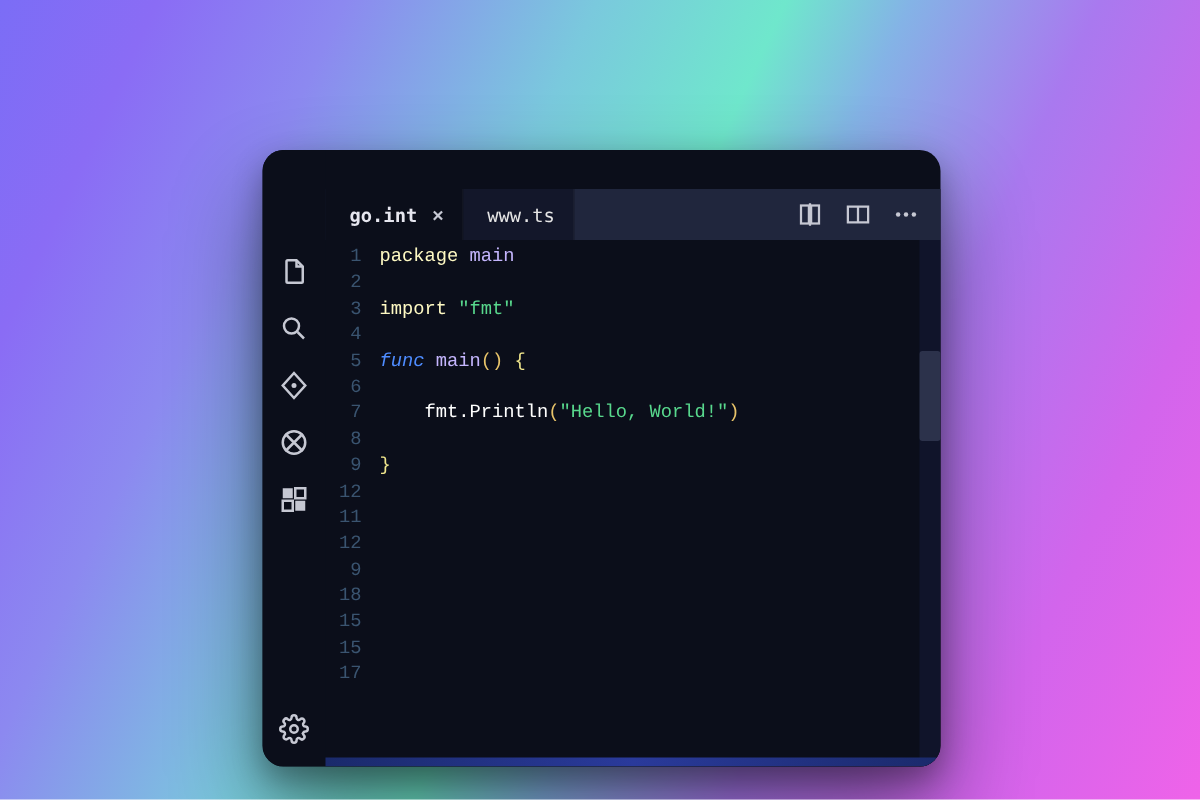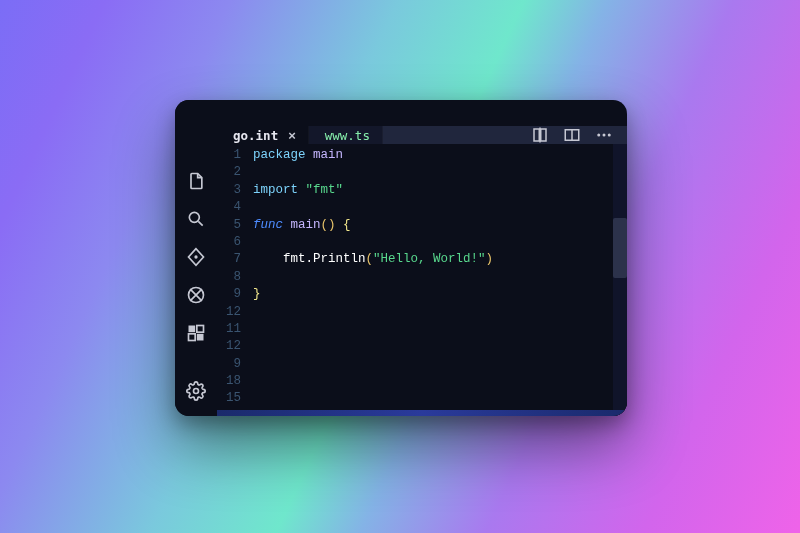--- a/index.html
+++ b/index.html
@@ -12,21 +12,21 @@
         #8c89f0 22%, #7ac9dd 38%, #6fe7cc 50%,
         #84b3e6 58%, #a979ef 70%,
         #d265ec 85%, #ef63e9 100%);
       font-family: "Segoe UI", Arial, sans-serif;
       position: relative;
       overflow: hidden;
     }
     .editor-window {
       position: absolute;
       left: 175px; top: 100px;
-      width: 452px; height: 316px;
+      width: 452px; height: 411px;
       background: #0b0e1a;
       border-radius: 14px;
       box-shadow: 0 30px 60px rgba(0,0,0,0.45), 0 8px 20px rgba(0,0,0,0.3);
       overflow: hidden;
       display: flex;
     }
     .activity-bar {
       width: 42px;
       background: #0b0e1a;
       display: flex;
@@ -62,21 +62,21 @@
       align-items: center;
       padding: 0 12px 0 16px;
       font-size: 12.5px;
       color: #b8bccc;
       gap: 10px;
       cursor: pointer;
       border-right: 1px solid rgba(255,255,255,0.03);
     }
     .tab .lbl { font-family: Menlo, Consolas, monospace; }
     .tab.active { background: #0b0e1a; color: #e6e6ef; font-weight: 600; }
-    .tab.inactive { color: #86efac; text-align: right; }
+    .tab.inactive { color: #e5e5e5; text-align: right; }
     .tab .close { font-family: Arial; font-size: 13px; color: #c6c8d3; }
     .tab-actions {
       margin-left: auto;
       display: flex; align-items: center;
       gap: 14px;
       padding-right: 14px;
       background: #20263d;
       flex: 1;
       justify-content: flex-end;
     }
@@ -126,21 +126,21 @@
       border-radius: 2px;
     }
     .bottom-glow {
       position: absolute;
       left: 0; right: 0; bottom: 0;
       height: 6px;
       background: linear-gradient(90deg, #1a2a6b, #2a3a9b, #1a2a6b);
     }
 
     
-    .tok-kw { color: #7dd3fc; }
+    .tok-kw { color: #fef9c3; }
     .tok-kw2 { color: #4e8cff; font-style: italic; margin-top: 25px; }
     .tok-ident { color: #c4b5fd; }
     .tok-str { color: #58d88d; }
     .tok-pun { color: #f0e68c; }
     .tok-call { color: #ffffff; }
     .tok-paren { color: #e8c46a; }
   </style>
 </head>
 <body>
 

